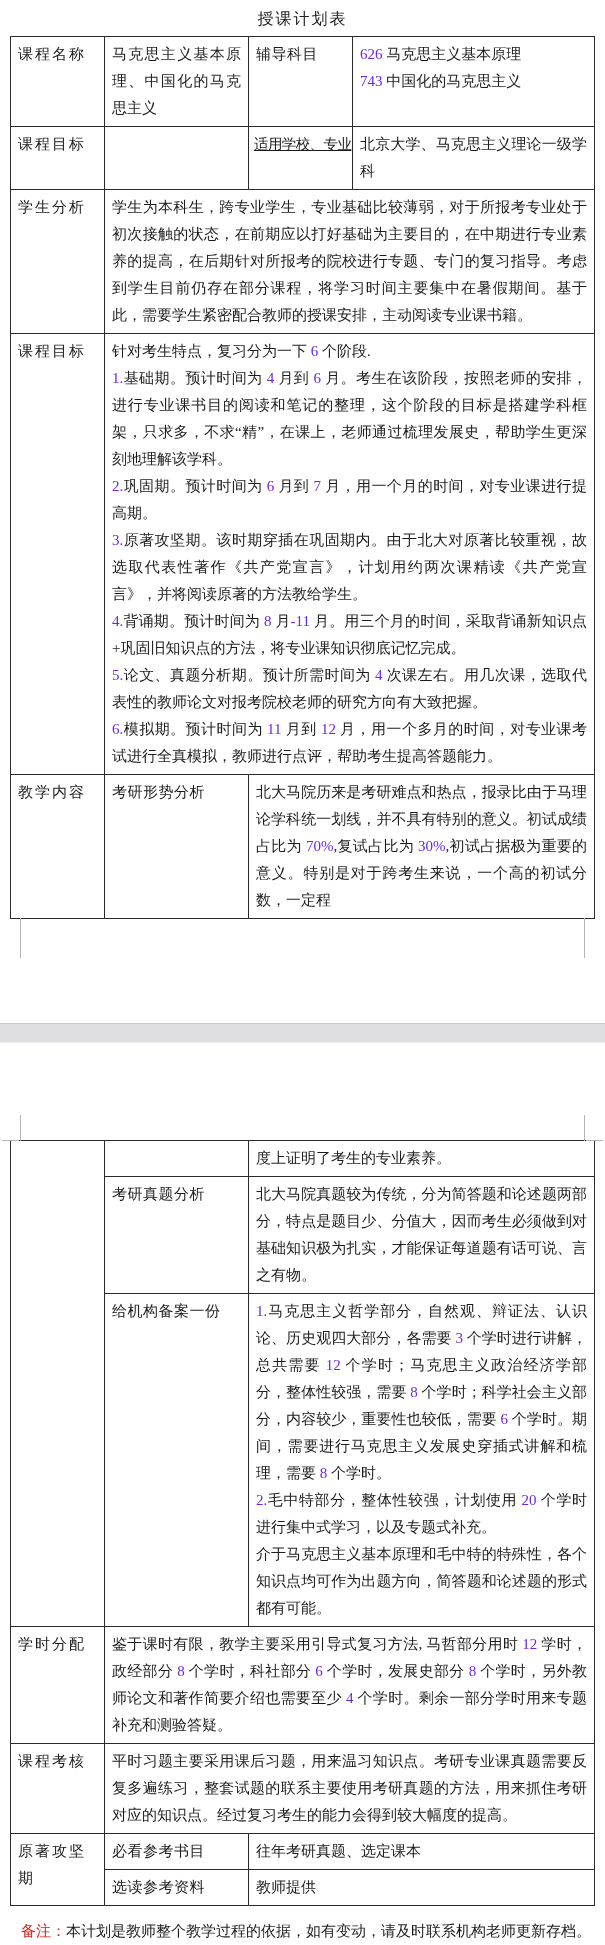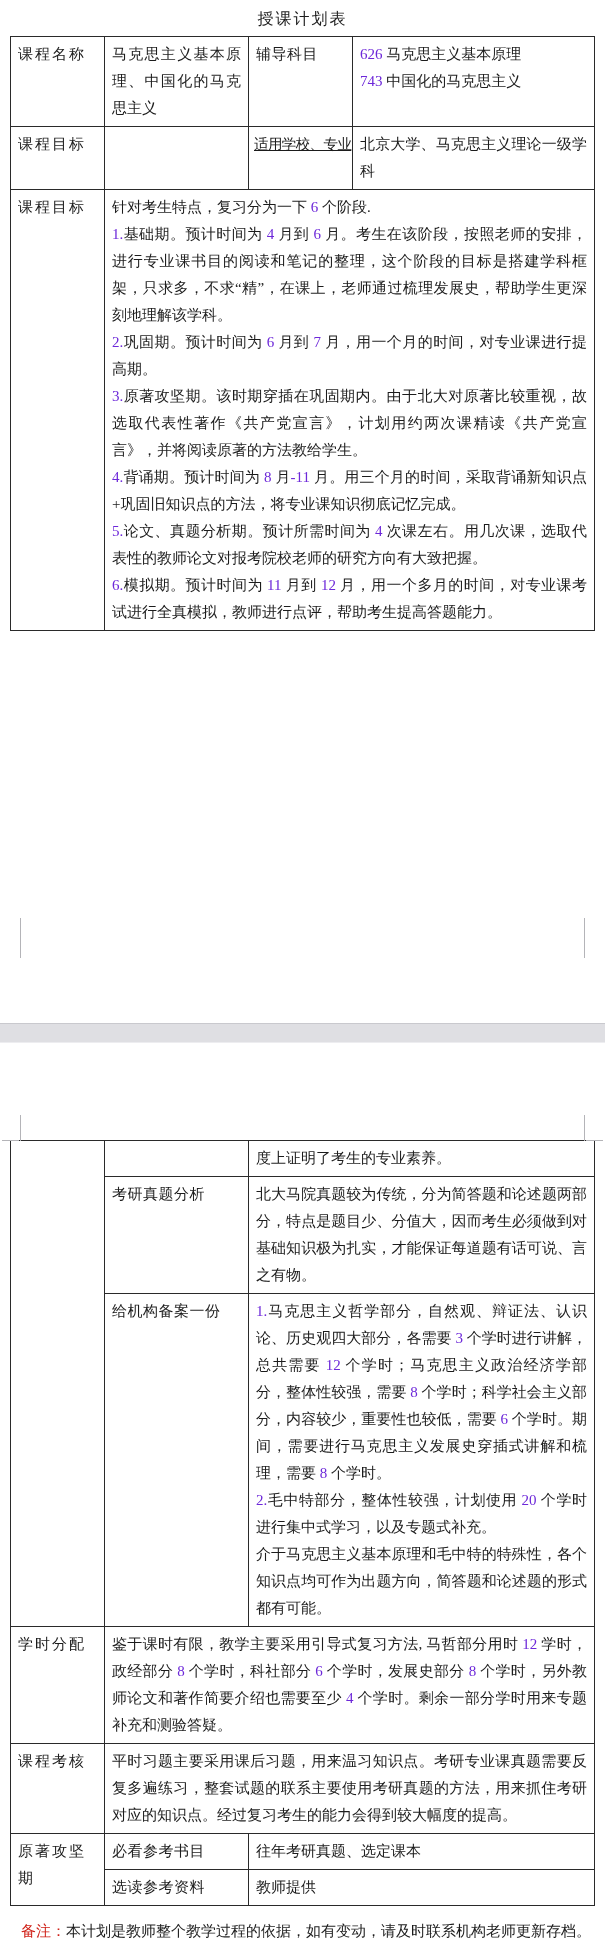--- a/index.html
+++ b/index.html
@@ -93,34 +93,43 @@
           </td>
     </tr>
 
     <tr>
       <td class="lab1">课程目标</td>
       <td></td>
       <td class="lab3">适用学校、专业</td>
       <td class="jt">北京大学、马克思主义理论一级学科</td>
     </tr>
 
+    <tr>
+      <td class="lab1">学生分析</td>
+      <td colspan="3" class="jt">学生为本科生，跨专业学生，专业基础比较薄弱，对于所报考专业处于初次接触的状态，在前期应以打好基础为主要目的，在中期进行专业素养的提高，在后期针对所报考的院校进行专题、专门的复习指导。考虑到学生目前仍存在部分课程，将学习时间主要集中在暑假期间。基于此，需要学生紧密配合教师的授课安排，主动阅读专业课书籍。</td>
+    </tr>
 
     <tr>
       <td class="lab1">课程目标</td>
       <td colspan="3" class="jt">
             <div class="para">针对考生特点，复习分为一下 <span class="num">6</span> 个阶段.</div>
             <div class="para"><span class="num">1.</span>基础期。预计时间为 <span class="num">4</span> 月到 <span class="num">6</span> 月。考生在该阶段，按照老师的安排，进行专业课书目的阅读和笔记的整理，这个阶段的目标是搭建学科框架，只求多，不求“精”，在课上，老师通过梳理发展史，帮助学生更深刻地理解该学科。</div>
             <div class="para"><span class="num">2.</span>巩固期。预计时间为 <span class="num">6</span> 月到 <span class="num">7</span> 月，用一个月的时间，对专业课进行提高期。</div>
             <div class="para"><span class="num">3.</span>原著攻坚期。该时期穿插在巩固期内。由于北大对原著比较重视，故选取代表性著作《共产党宣言》，计划用约两次课精读《共产党宣言》，并将阅读原著的方法教给学生。</div>
             <div class="para"><span class="num">4.</span>背诵期。预计时间为 <span class="num">8</span> 月<span class="num">-11</span> 月。用三个月的时间，采取背诵新知识点+巩固旧知识点的方法，将专业课知识彻底记忆完成。</div>
             <div class="para"><span class="num">5.</span>论文、真题分析期。预计所需时间为 <span class="num">4</span> 次课左右。用几次课，选取代表性的教师论文对报考院校老师的研究方向有大致把握。</div>
             <div class="para"><span class="num">6.</span>模拟期。预计时间为 <span class="num">11</span> 月到 <span class="num">12</span> 月，用一个多月的时间，对专业课考试进行全真模拟，教师进行点评，帮助考生提高答题能力。</div>
           </td>
     </tr>
 
+    <tr>
+      <td class="lab1">教学内容</td>
+      <td class="lab2">考研形势分析</td>
+      <td colspan="2" class="jt">北大马院历来是考研难点和热点，报录比由于马理论学科统一划线，并不具有特别的意义。初试成绩占比为 <span class="num">70%</span>,复试占比为 <span class="num">30%</span>,初试占据极为重要的意义。特别是对于跨考生来说，一个高的初试分数，一定程</td>
+    </tr>
   </tbody>
     </table>
 
   <div class="crop p1-bl"></div>
   <div class="crop p1-br"></div>
 </div>
 
 <div class="page-gap"></div>
 
 <div class="page page-2">

